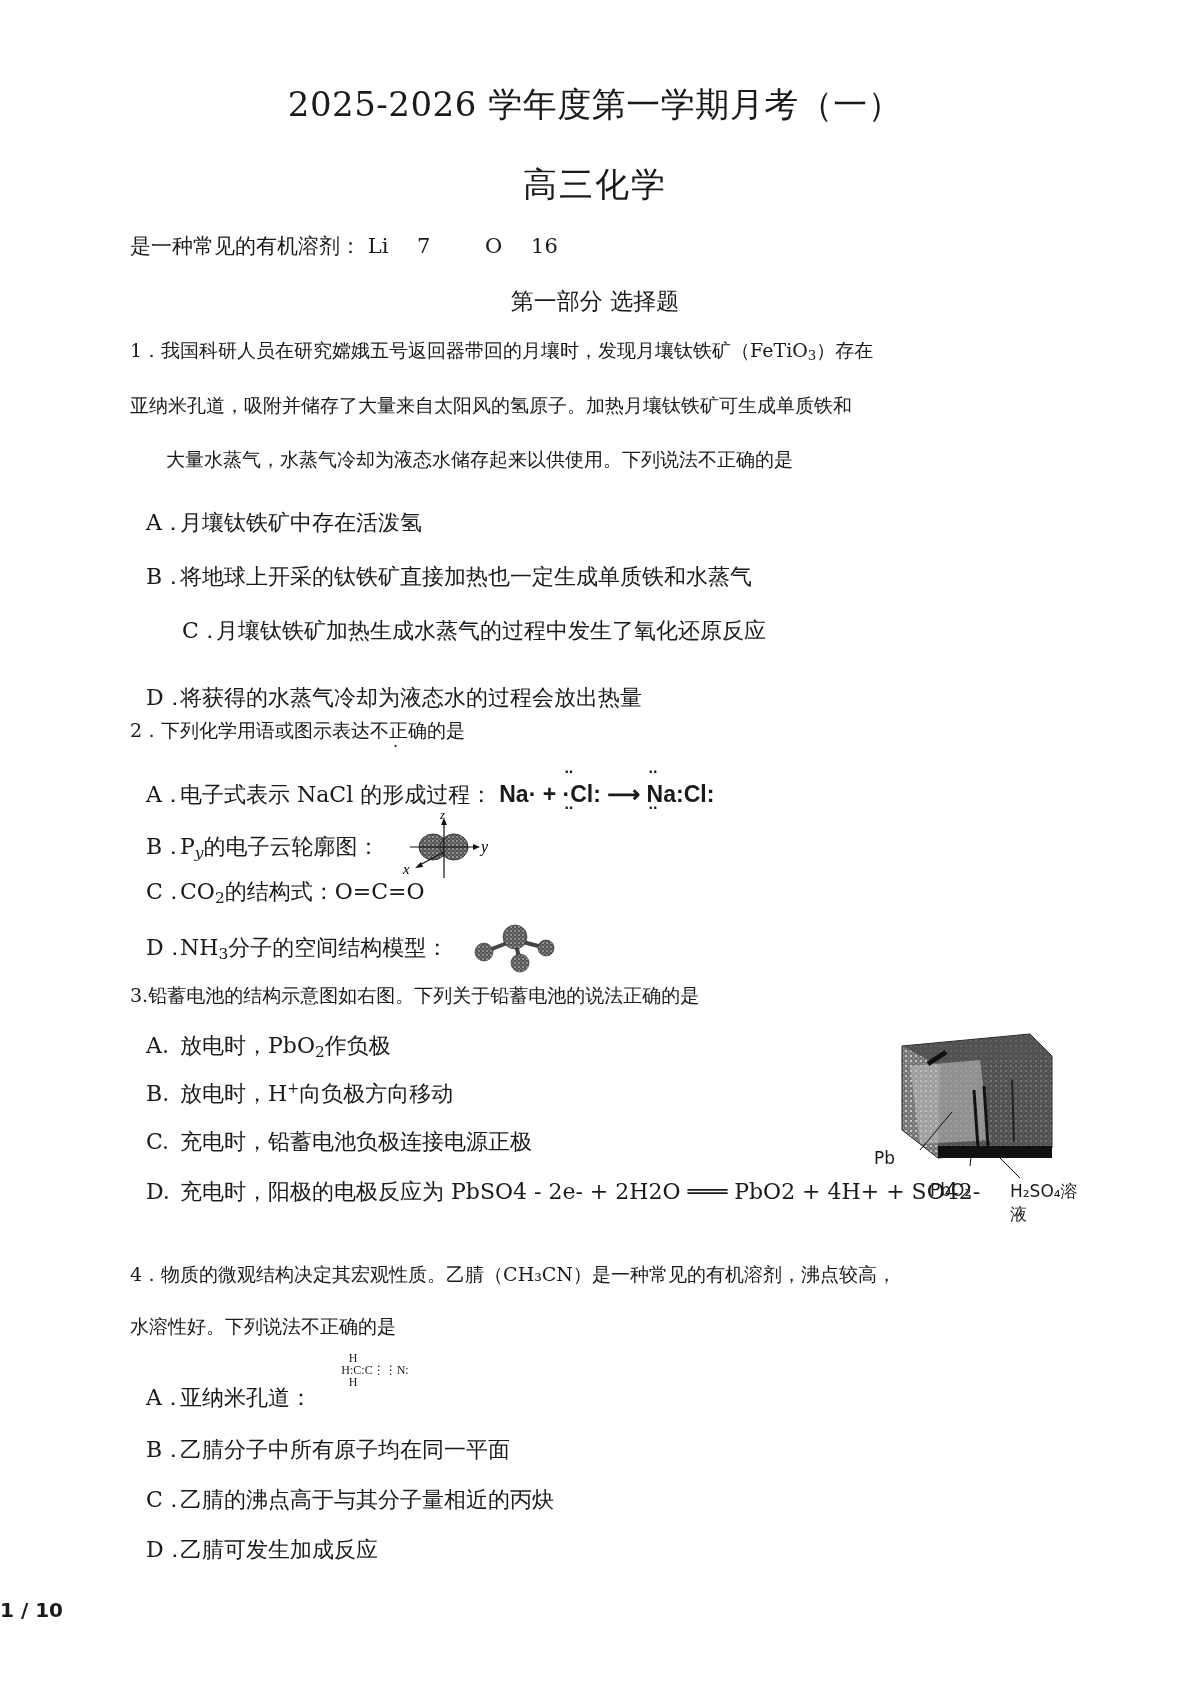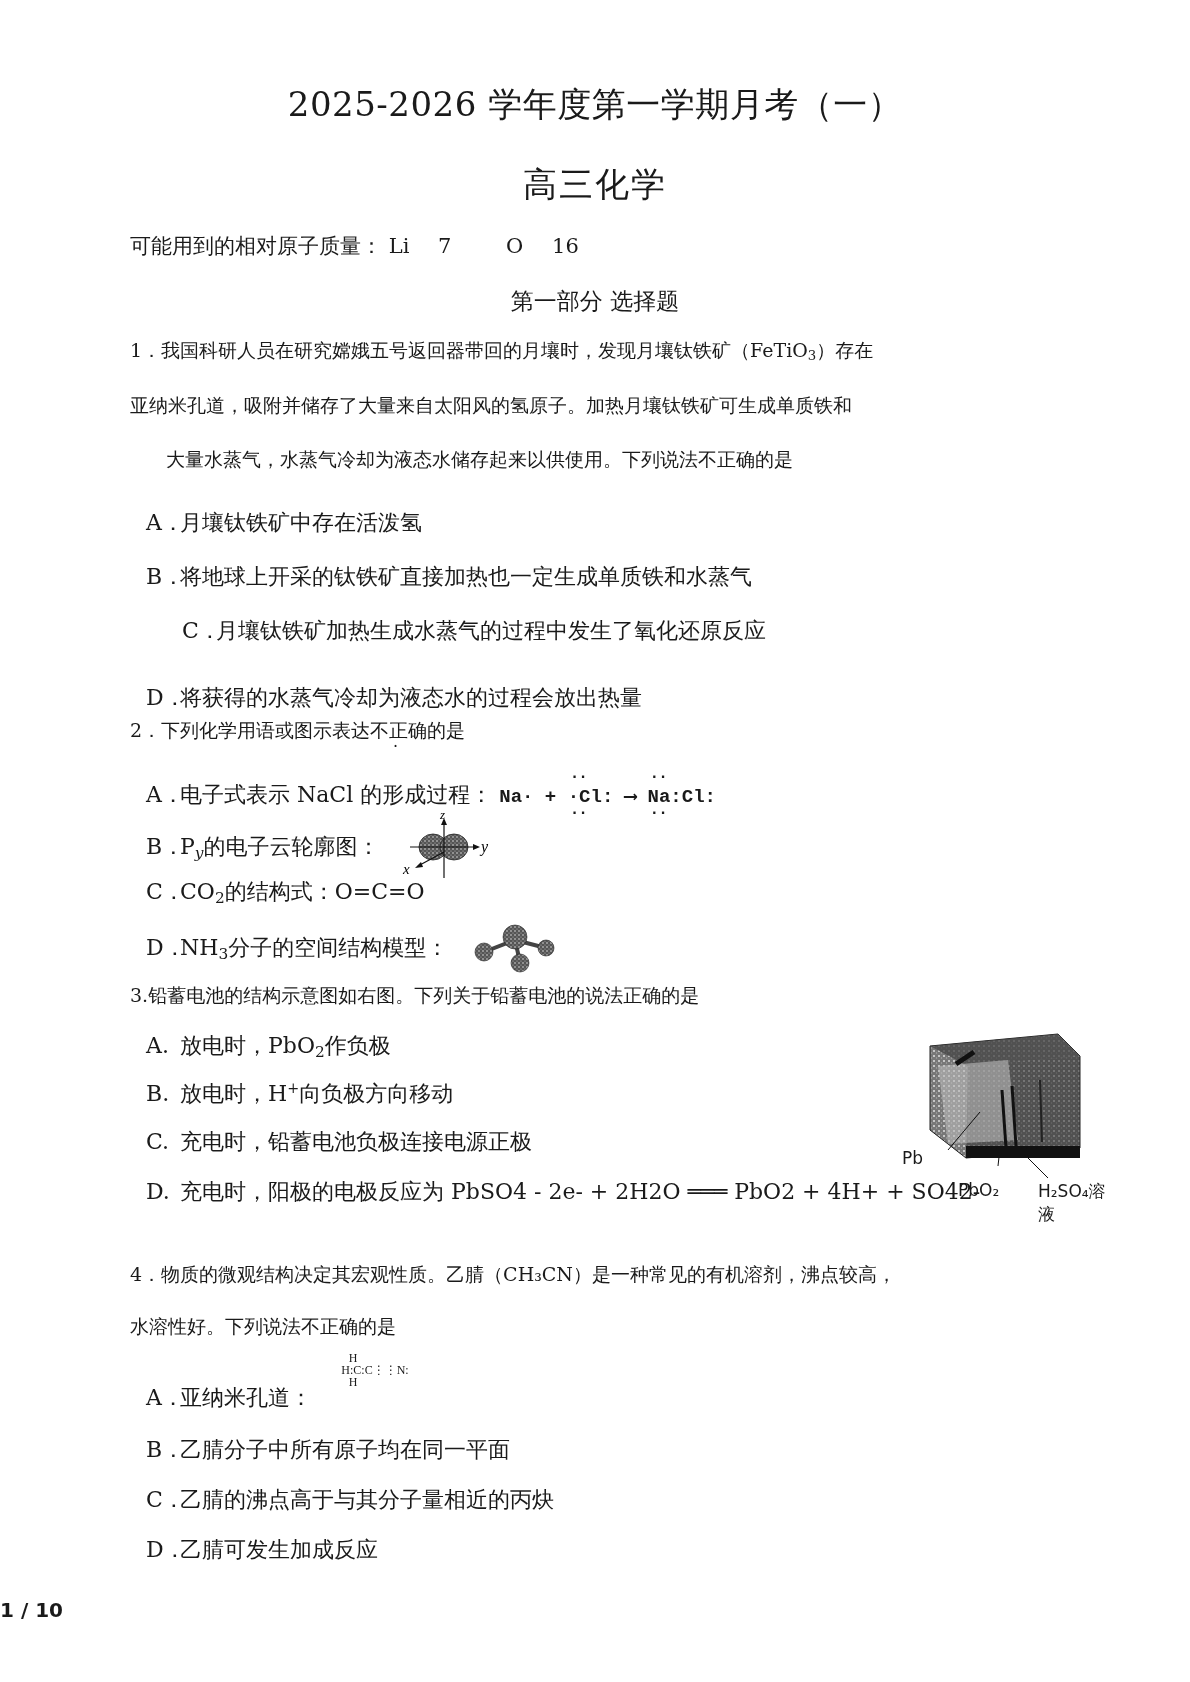--- a/index.html
+++ b/index.html
@@ -15,37 +15,37 @@
     .masses .gap { display: inline-block; width: 22px; }
     .masses .gap2 { display: inline-block; width: 48px; }
     .section { left: 0; width: 1190px; text-align: center; top: 286px; font-size: 23px; }
     .line { font-size: 19px; left: 130px; }
     .opt { font-size: 22px; left: 146px; }
     .opt .lbl { display: inline-block; width: 34px; }
     sub { font-size: 0.7em; vertical-align: -0.25em; }
     sup { font-size: 0.65em; vertical-align: 0.55em; }
     .dotmark { position: relative; }
     .dotmark::after { content: "·"; position: absolute; left: 40%; top: 18px; font-size: 16px; }
-    .formula-bold { font-weight: bold; font-family: Liberation Mono, monospace; font-size: 19px; }
+    .formula-bold { font-weight: bold; font-family: Liberation Sans, sans-serif; font-size: 23px; }
     .page-num { left: 0; width: 1190px; text-align: left; top: 1598px; font-size: 20px; font-family: "DejaVu Sans", sans-serif; font-weight: bold; }
     .fig { position: absolute; }
     .cl-dots { position: relative; display: inline-block; }
     .cl-dots::before { content: "··"; position: absolute; top: -18px; left: 2px; font-size: 16px; letter-spacing: -1px; }
     .cl-dots::after { content: "··"; position: absolute; top: 18px; left: 2px; font-size: 16px; letter-spacing: -1px; }
     .battery-label { position: absolute; font-family: "DejaVu Sans", sans-serif; font-size: 17px; }
     .lewis { position: absolute; font-size: 12px; font-family: "Liberation Serif", serif; line-height: 12px; text-align: center; }
   </style>
 </head>
 <body>
 
 <div class="abs title">2025-2026 学年度第一学期月考（一）</div>
 <div class="abs subtitle">高三化学</div>
 
 <div class="abs masses">
-  <span>可能用到的相对原子质量：</span>
+  <span>是一种常见的有机溶剂：</span>
   <span>Li</span><span class="gap"></span>
   <span>7</span><span class="gap2"></span>
   <span>O</span><span class="gap"></span>
   <span>16</span>
 </div>
 
 <div class="abs section">第一部分  选择题</div>
 
 <div class="abs line" style="top:338px;">
   <span>1．</span><span>我国科研人员在研究嫦娥五号返回器带回的月壤时，发现月壤钛铁矿（FeTiO</span><sub>3</sub><span>）存在</span>
@@ -125,21 +125,21 @@
 <div class="abs opt" style="top:1079px;">
   <span class="lbl">B.</span><span>放电时，H</span><sup>+</sup><span>向负极方向移动</span>
 </div>
 <div class="abs opt" style="top:1127px;">
   <span class="lbl">C.</span><span>充电时，铅蓄电池负极连接电源正极</span>
 </div>
 <div class="abs opt" style="top:1177px;">
   <span class="lbl">D.</span><span>充电时，阳极的电极反应为 PbSO4 - 2e- + 2H2O ═══ PbO2 + 4H+ + SO42-</span>
 </div>
 
-<div class="fig" style="left:880px; top:1030px; width:210px; height:190px;margin-left:28px;">
+<div class="fig" style="left:880px; top:1030px; width:210px; height:190px;">
   <svg width="210" height="150" viewBox="0 0 210 150">
     <defs>
       <pattern id="stip2" width="5" height="5" patternUnits="userSpaceOnUse">
         <rect width="5" height="5" fill="#777"></rect>
         <circle cx="1" cy="1" r="1" fill="#e0e0e0"></circle>
         <circle cx="3.5" cy="3" r="0.7" fill="#aaa"></circle>
       </pattern>
     </defs>
     <polygon points="22,16 150,4 172,26 172,118 58,128 22,100" fill="url(#stip2)" stroke="#222" stroke-width="1"></polygon>
     <polygon points="22,16 150,4 172,26 60,36" fill="#444" opacity="0.75"></polygon>

